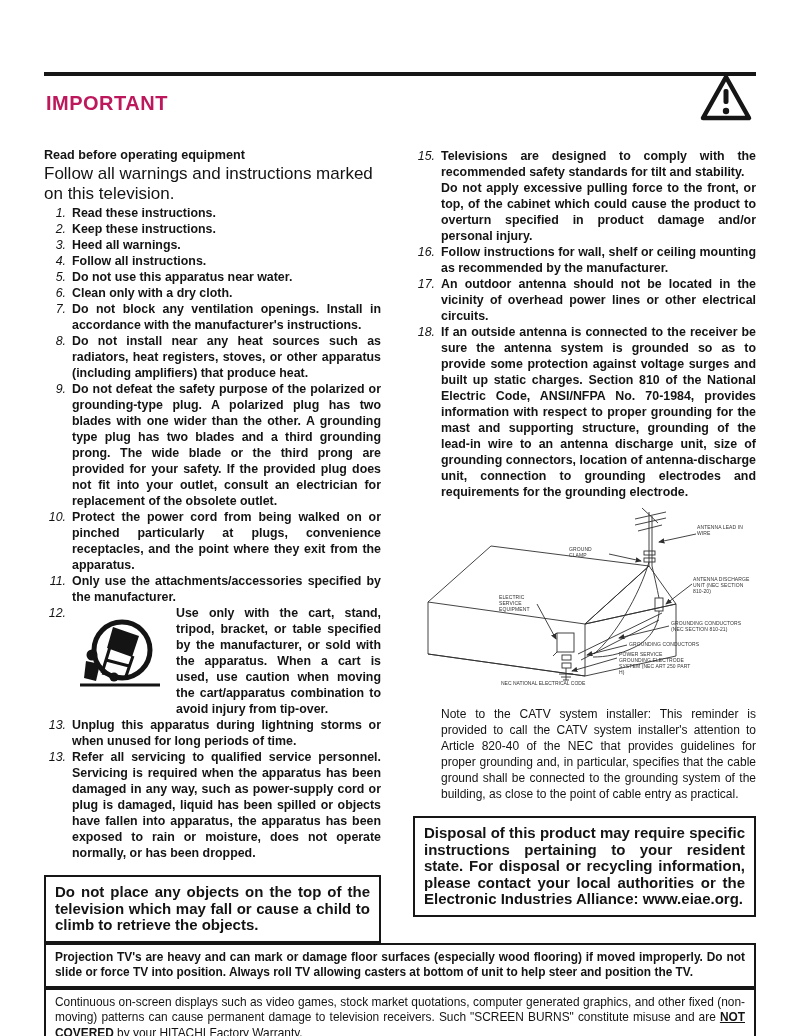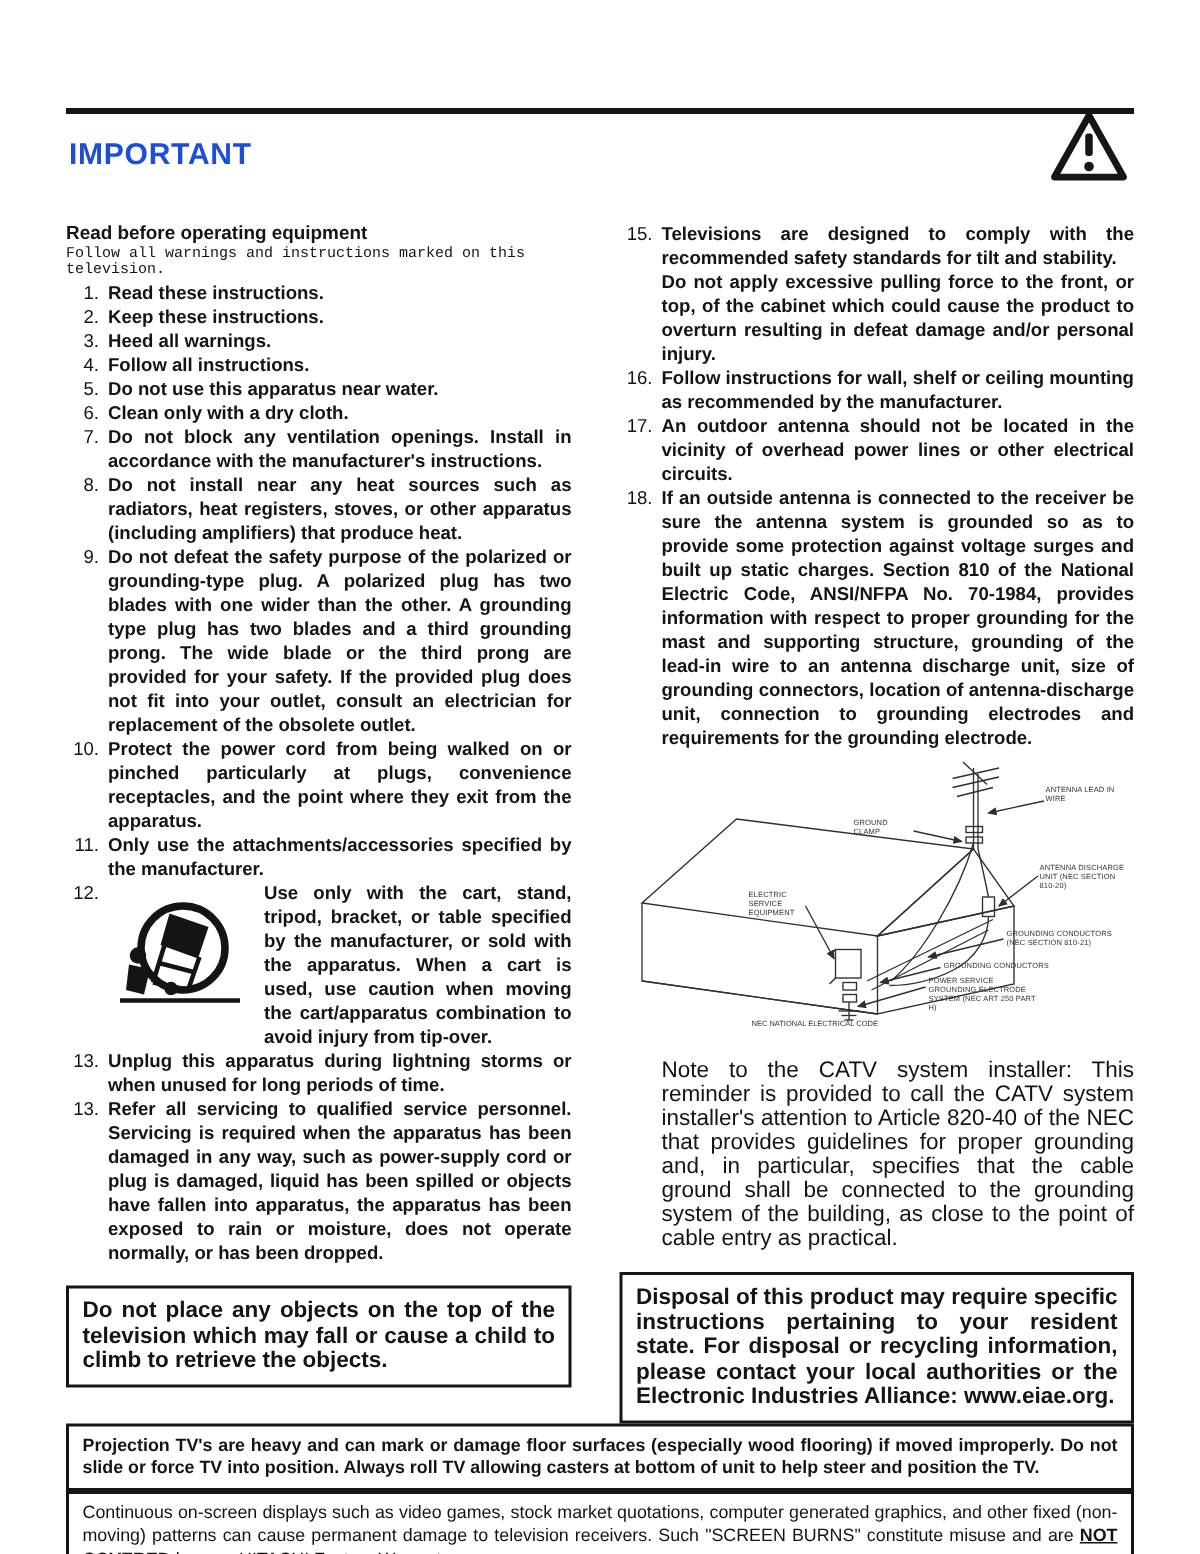--- a/index.html
+++ b/index.html
@@ -1,35 +1,35 @@
 <!DOCTYPE html>
 <html><head>
 <meta charset="utf-8">
 <style>
   html,body{margin:0;padding:0;background:#fff;}
   body{width:800px;height:1036px;overflow:hidden;font-family:"Liberation Sans","DejaVu Sans",sans-serif;color:#141414;}
   .page{padding:14px 44px 0 44px;position:relative;}
   
   .hdr{position:relative;height:56px;}
-  .hdr h1{margin:0;position:absolute;left:2px;top:20px;font-size:20px;letter-spacing:.5px;font-weight:bold;color:#1d4ed8;}
+  .hdr h1{margin:0;position:absolute;left:2px;top:20px;font-size:20px;letter-spacing:.5px;font-weight:bold;color:#be185d;}
   .hdr .tri{position:absolute;right:2px;top:0;}
   .rule{height:4px;background:#161616;margin-top:58px;}
   
   .cols{display:flex;gap:32px;margin-top:20px;min-height:702px;}
   .col{width:343px;}
   .intro-h{margin:0 0 2px 0;font-weight:bold;font-size:12.6px;}
-  .intro-s{margin:0 0 1px 0;font-size:10px;font-family:Liberation Mono, monospace;}
+  .intro-s{margin:0 0 1px 0;font-size:17px;}
   .li{display:flex;font-size:12.4px;line-height:16px;}
-  .num{width:22px;flex-shrink:0;text-align:right;padding-right:6px;box-sizing:content-box;}
+  .num{width:22px;flex-shrink:0;text-align:right;padding-right:6px;box-sizing:content-box;font-style:italic;}
   .itext{flex:1;text-align:justify;font-weight:bold;}
   .i12row{flex:1;display:flex;}
   .i12icon{width:104px;flex-shrink:0;padding:10px 8px 0 4px;box-sizing:border-box;}
   .warnbox{border:2px solid #161616;padding:7px 9px;margin-top:14px;}
   .warnbox p{margin:0;font-weight:bold;font-size:15px;line-height:16.5px;text-align:justify;}
-  .catv{margin:10px 0 0 28px;font-size:15px;line-height:16px;text-align:justify;}
+  .catv{margin:10px 0 0 28px;font-size:12px;line-height:16px;text-align:justify;}
   
   .diagram{position:relative;width:343px;height:192px;margin-top:4px;}
   .diagram svg{position:absolute;inset:0;}
   .lbl{position:absolute;font-size:5px;line-height:1.2;color:#333;letter-spacing:.1px;}
   .lbl0{left:284px;top:20px;width:46px;}
   .lbl1{left:156px;top:42px;width:40px;}
   .lbl2{left:280px;top:72px;width:62px;}
   .lbl3{left:86px;top:90px;width:46px;}
   .lbl4{left:258px;top:116px;width:82px;}
   .lbl5{left:216px;top:137px;width:85px;}
@@ -142,21 +142,21 @@
       <div class="warnbox">
         <p>Do not place any objects on the top of the television which may fall or cause a child to climb to retrieve the objects.</p>
       </div>
     </div>
 
     <div class="col">
       <div class="li">
         <span class="num">15.</span>
         <span class="itext">
           <span>Televisions are designed to comply with the recommended safety standards for tilt and stability.</span><br>
-          <span>Do not apply excessive pulling force to the front, or top, of the cabinet which could cause the product to overturn resulting in defeat damage and/or personal injury.</span>
+          <span>Do not apply excessive pulling force to the front, or top, of the cabinet which could cause the product to overturn specified in product damage and/or personal injury.</span>
         </span>
       </div>
       <div class="li">
           <span class="num">16.</span>
           <span class="itext">Follow instructions for wall, shelf or ceiling mounting as recommended by the manufacturer.</span>
         </div>
       <div class="li">
           <span class="num">17.</span>
           <span class="itext">An outdoor antenna should not be located in the vicinity of overhead power lines or other electrical circuits.</span>
         </div>

